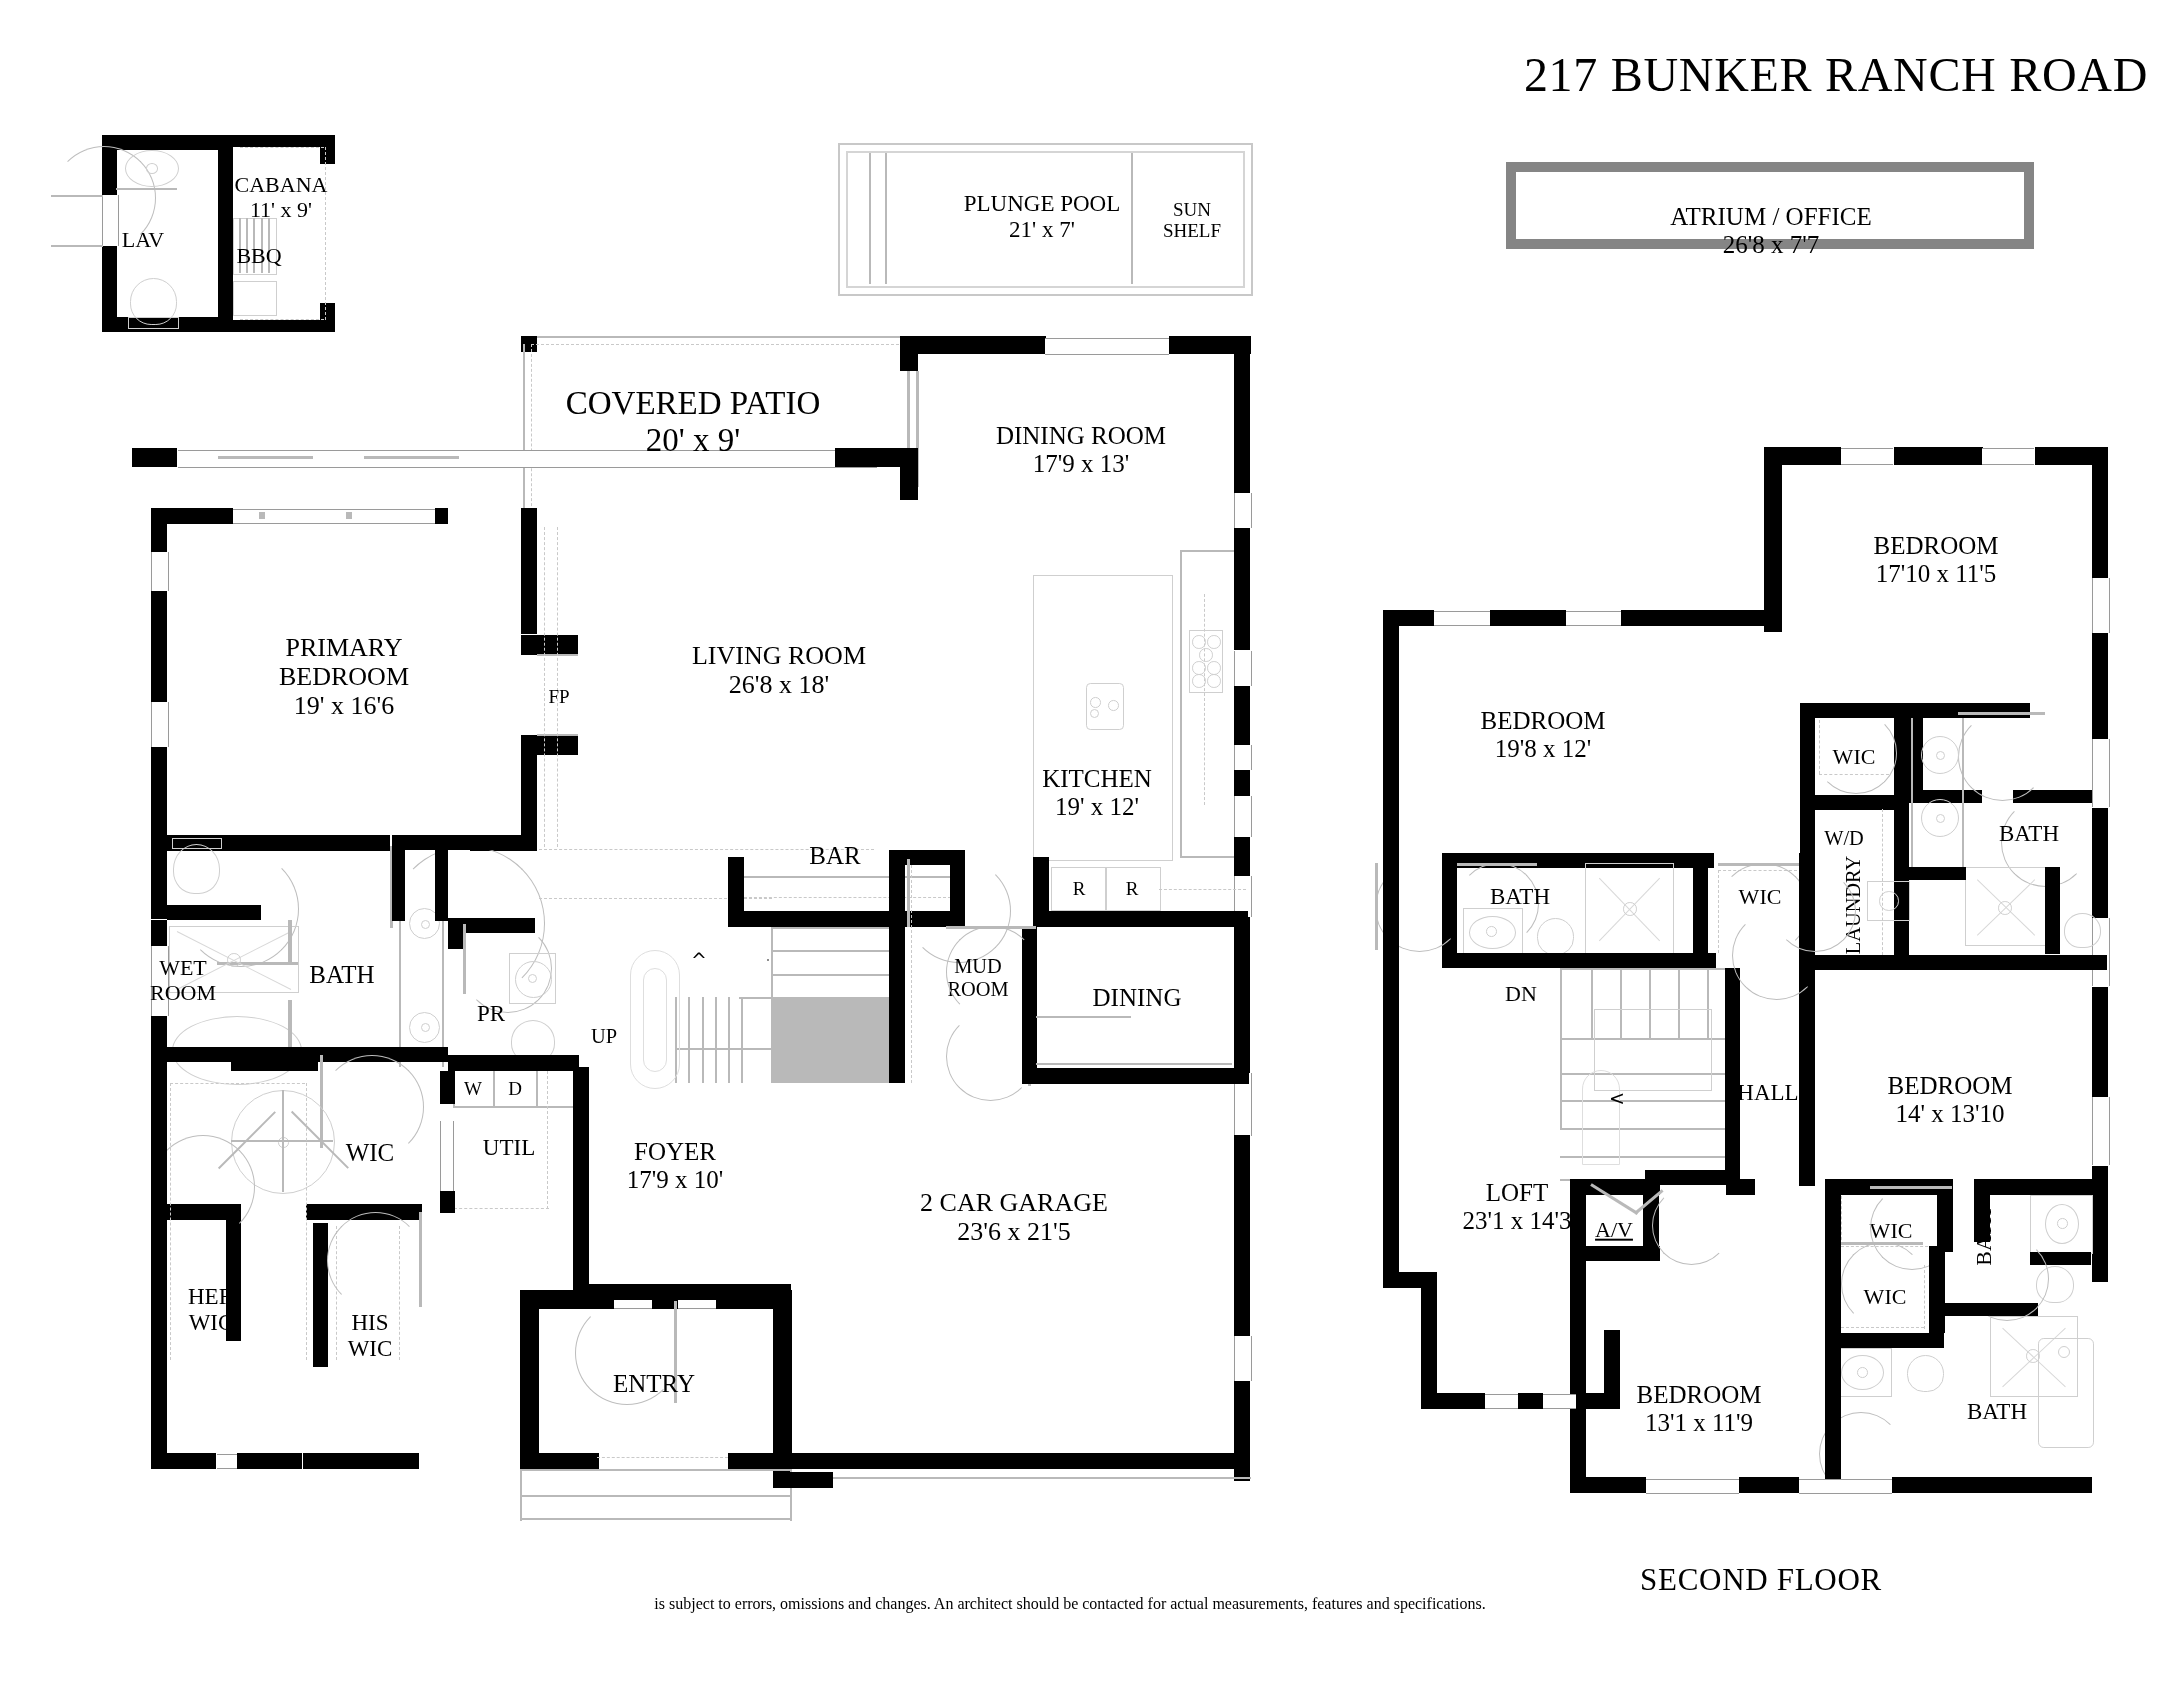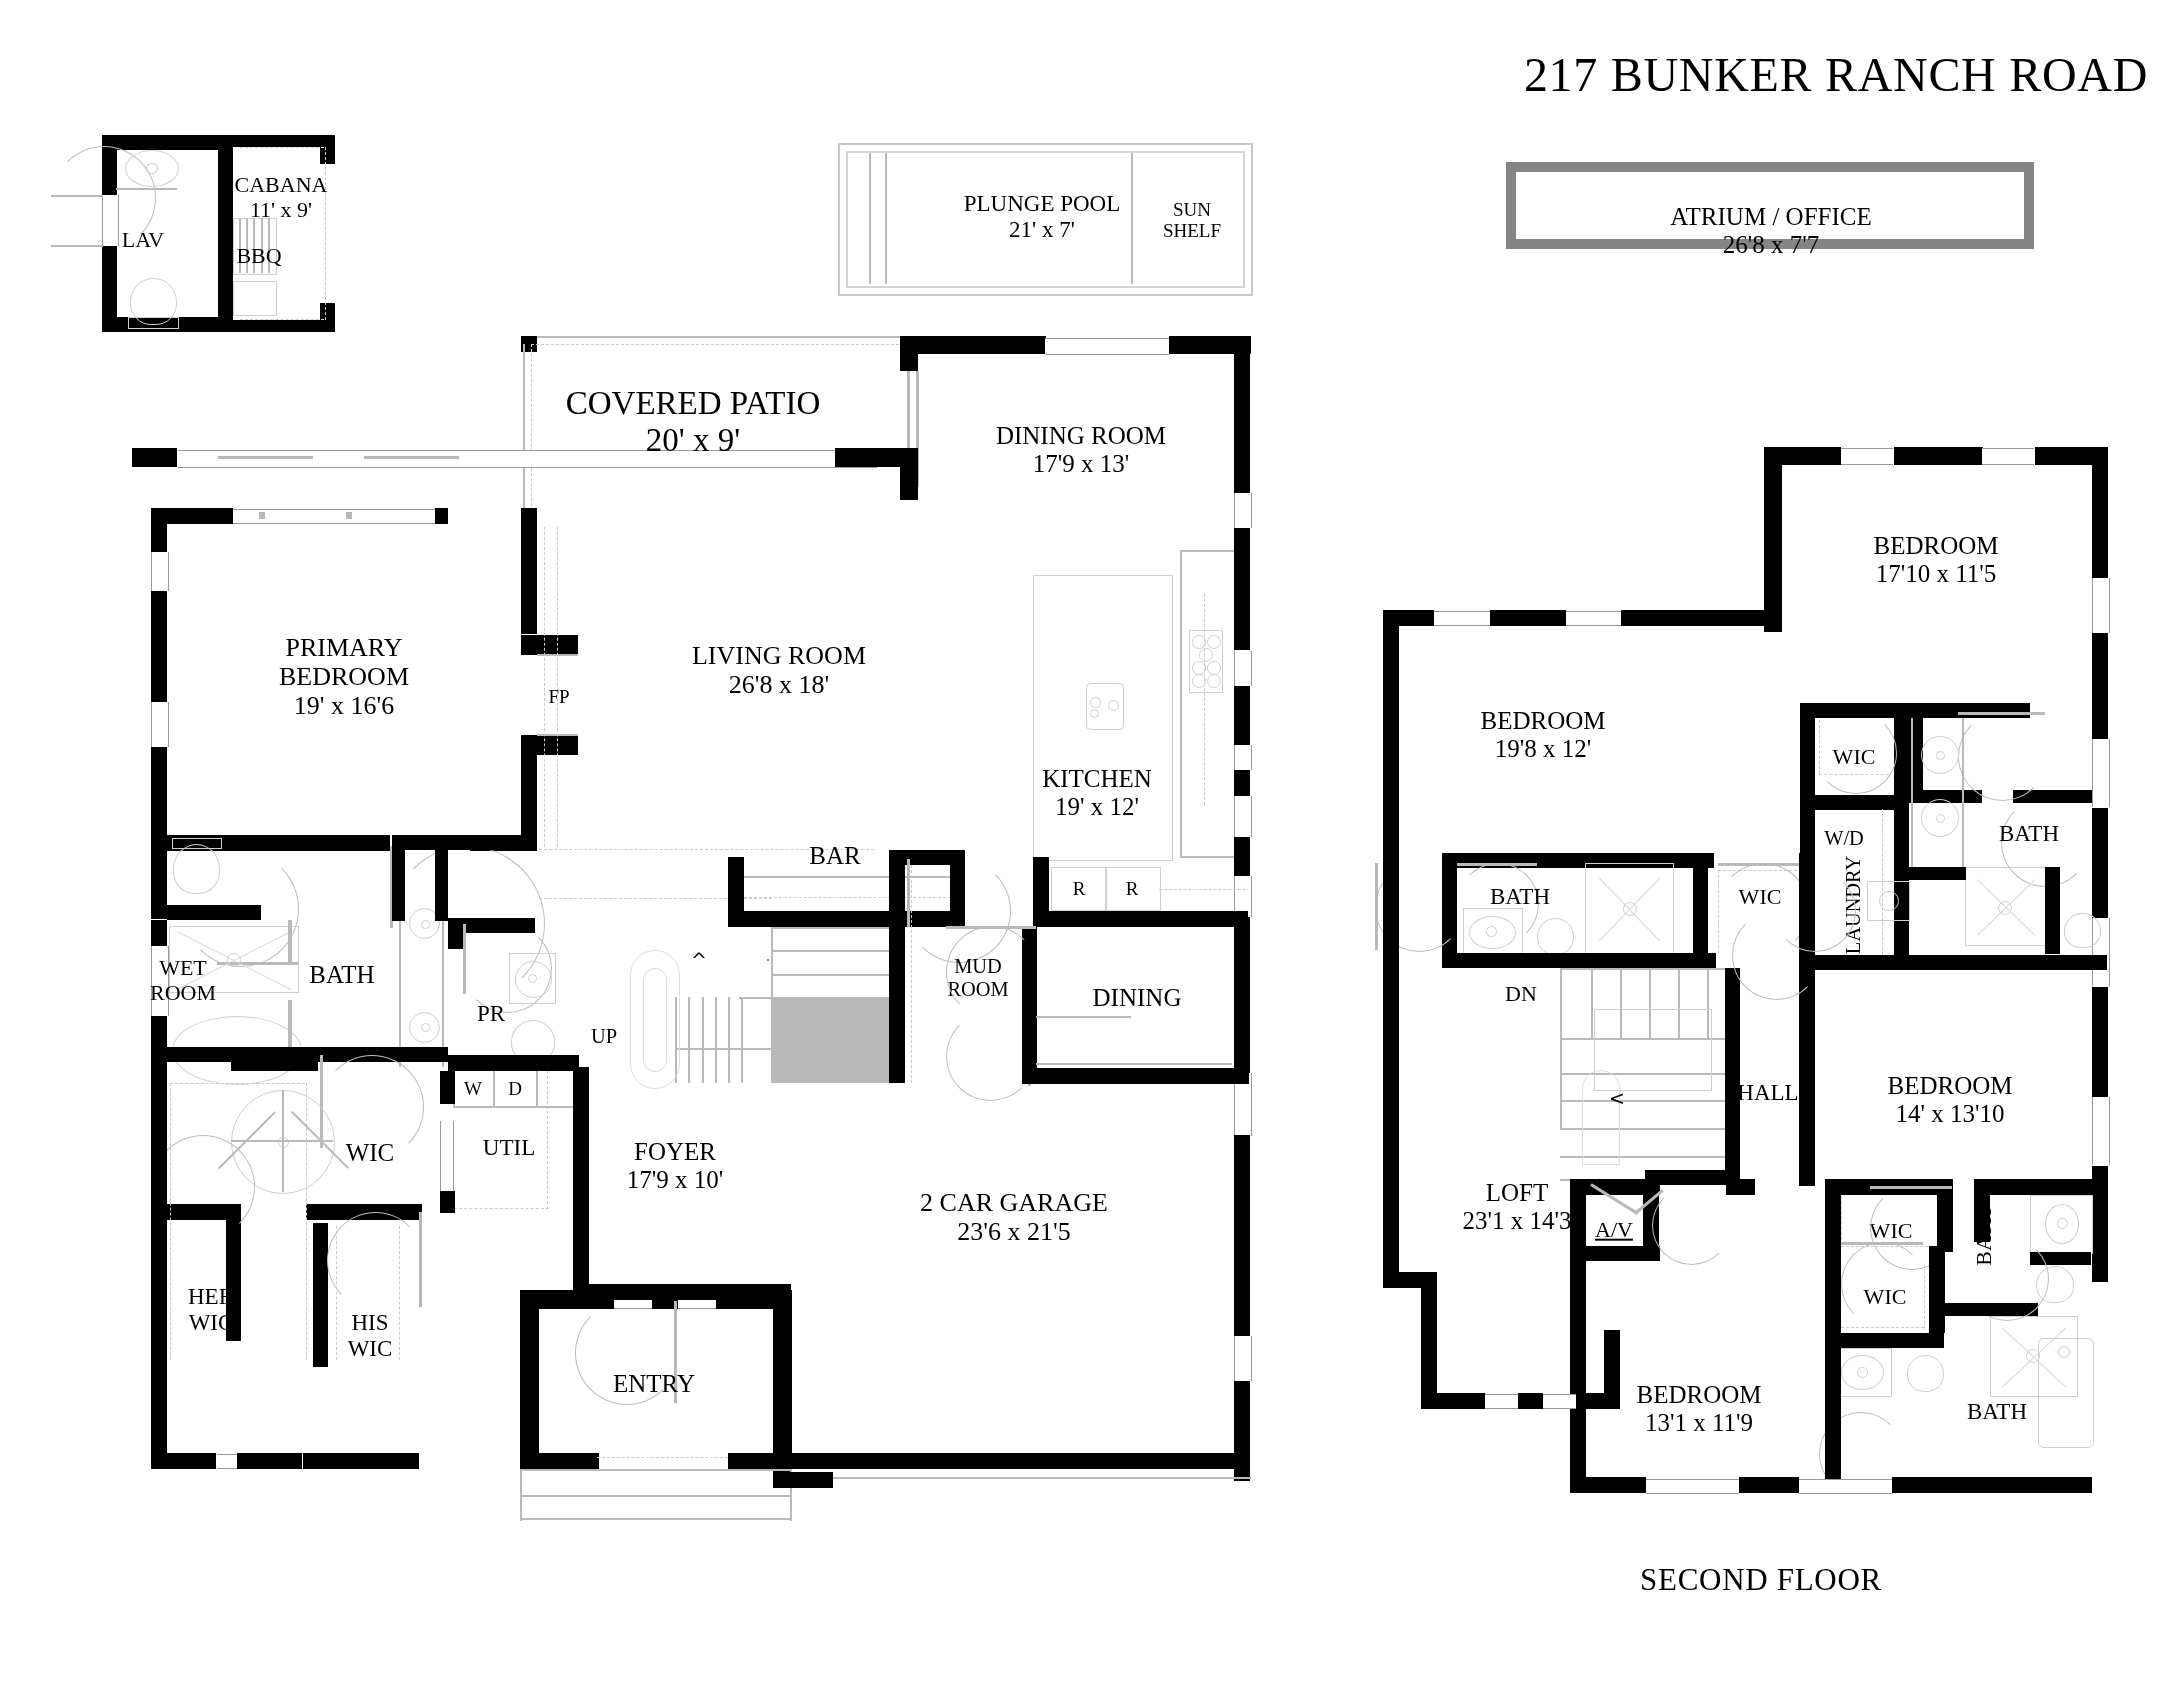--- a/index.html
+++ b/index.html
@@ -621,14 +621,15 @@
   <div class="w" style="left:1604px;top:1330px;width:16px;height:79px;"></div>
   <div class="lbl" style="left:1517px;top:1207px;font-size:25px;">
     <span class="n">LOFT</span>
     <span class="d">23'1 x 14'3</span>
   </div>
 </div>
 
 <div class="secfloor">SECOND FLOOR</div>
 
 <div id="notice">
+  <div>is subject to errors, omissions and changes. An architect should be contacted for actual measurements, features and specifications.</div>
 </div>
 
 
 </body></html>

